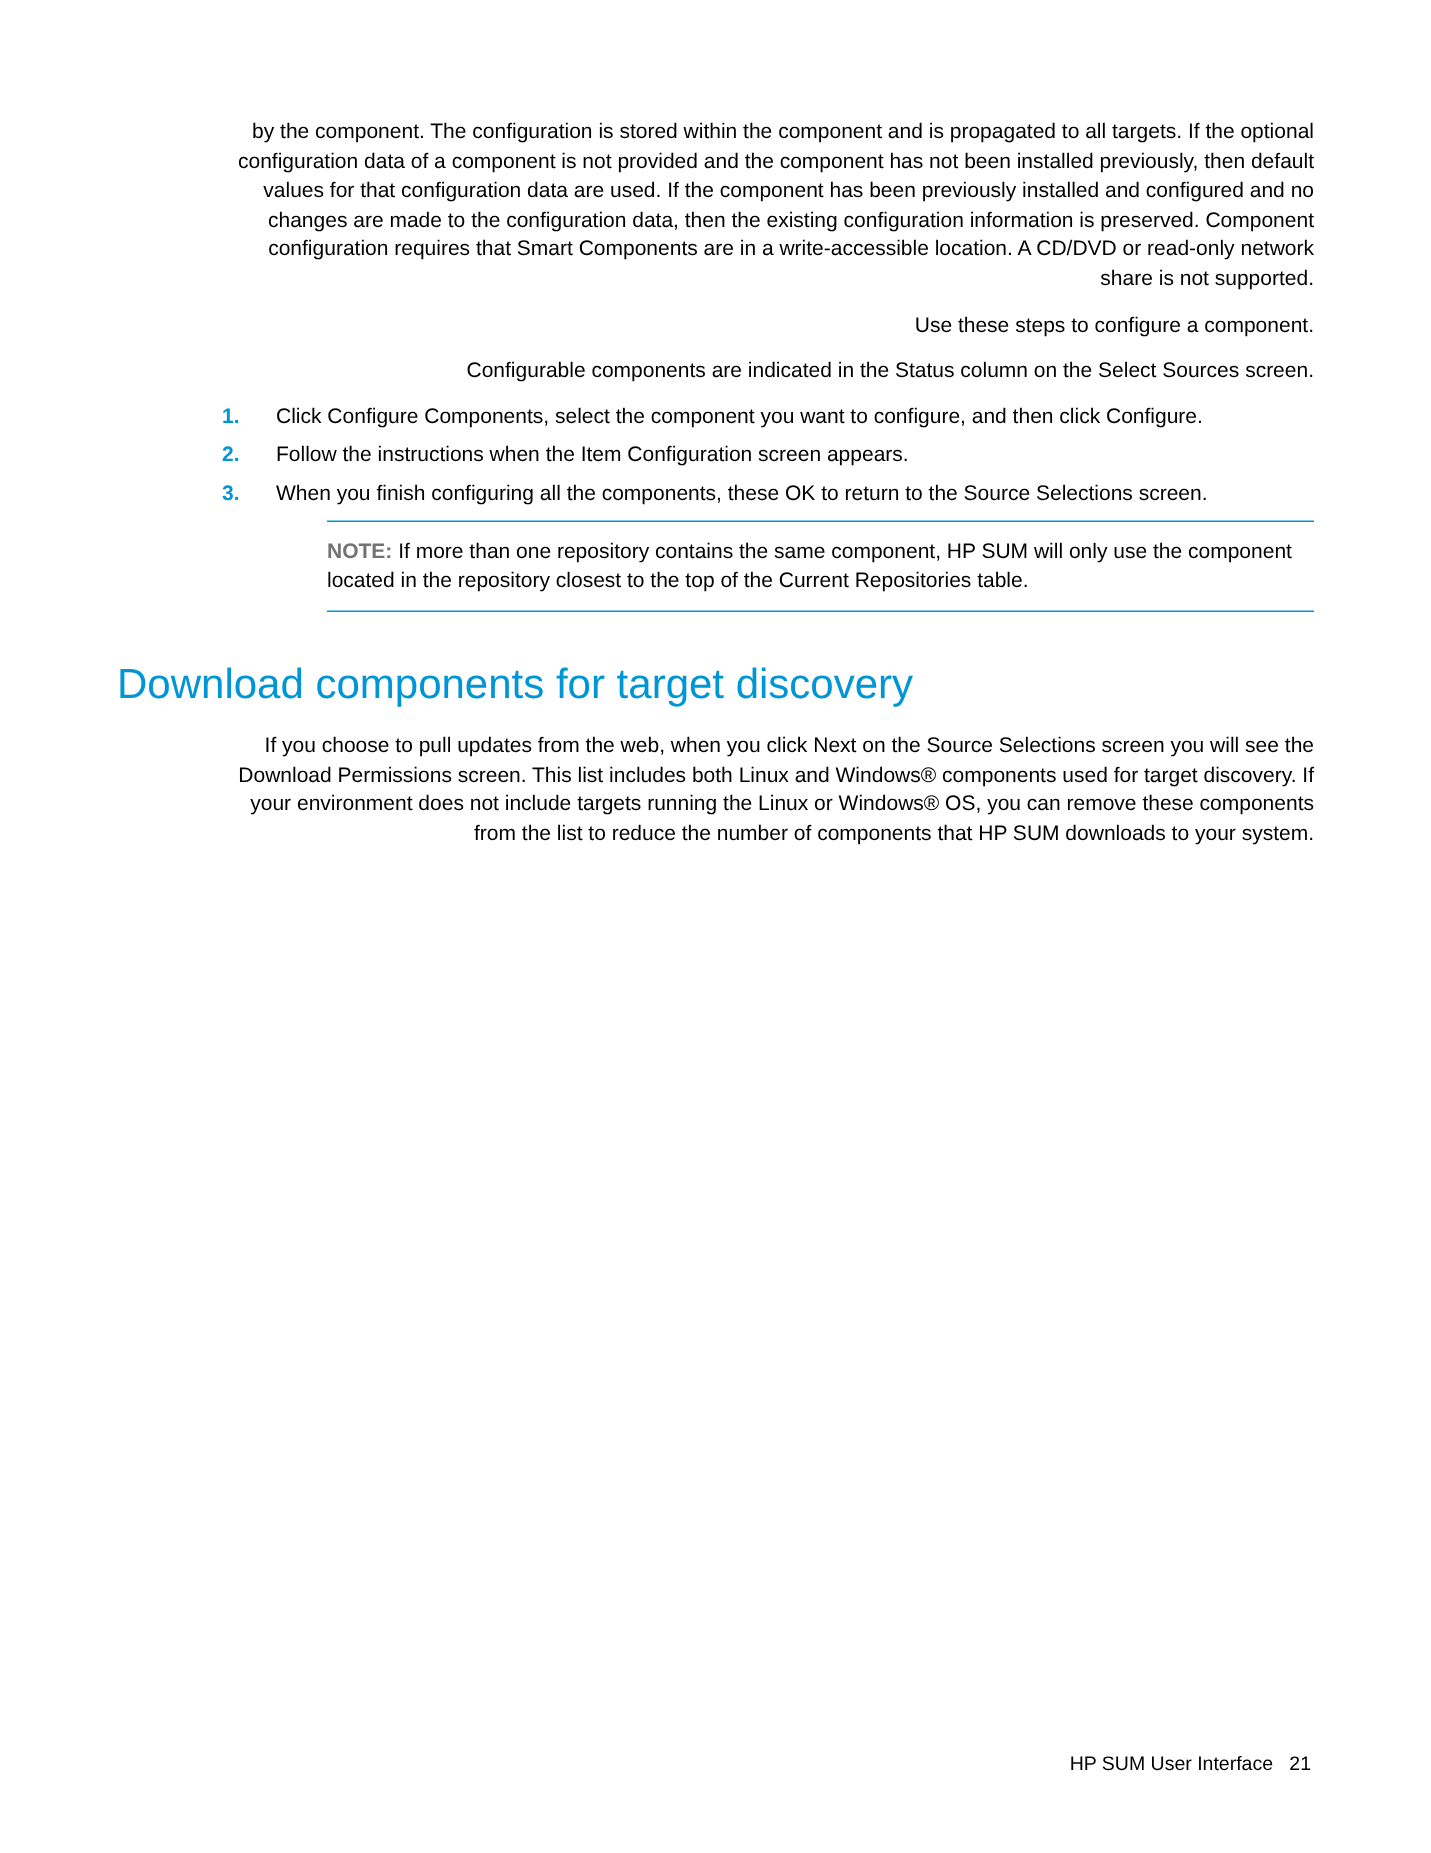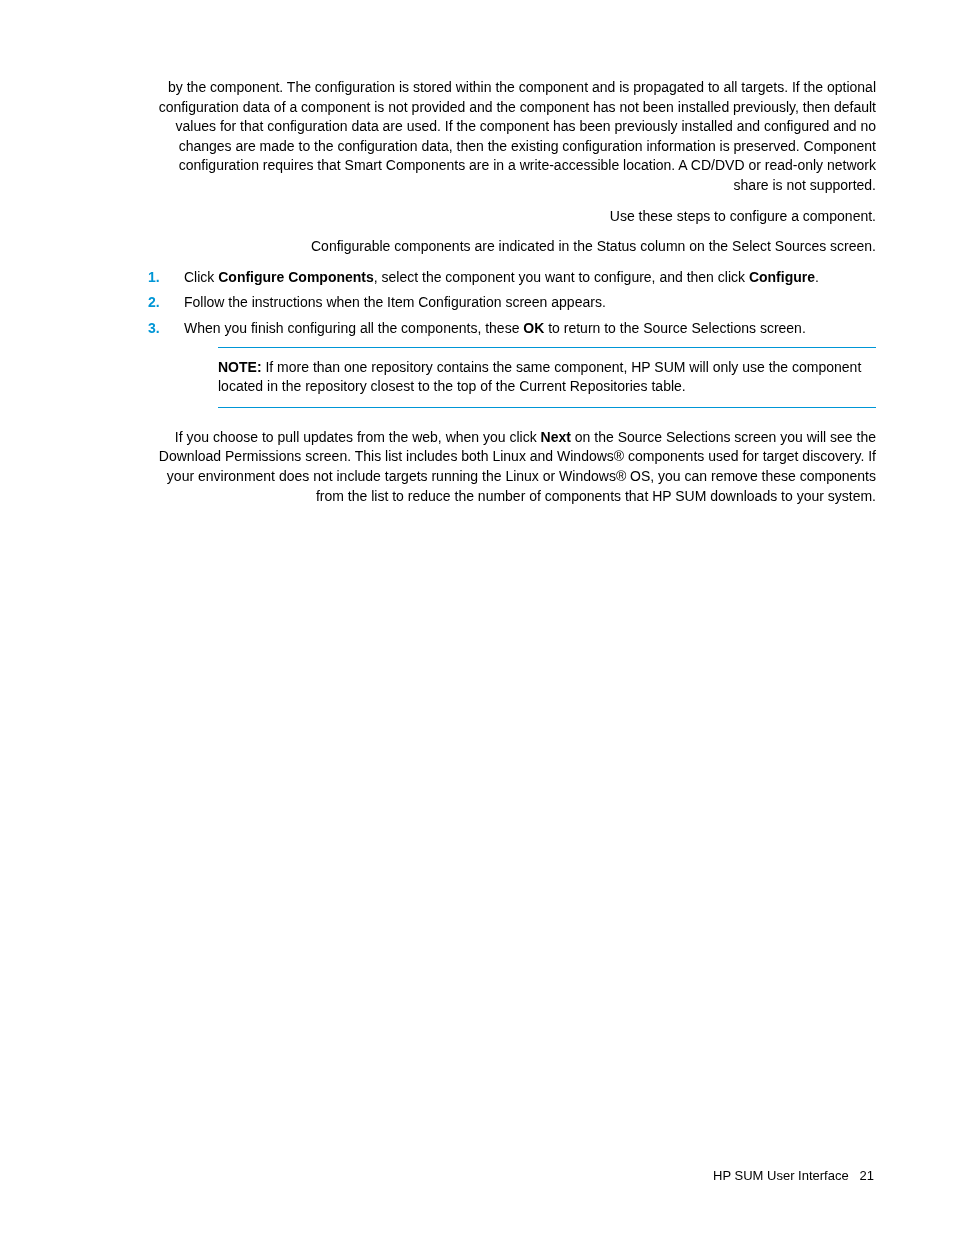--- a/index.html
+++ b/index.html
@@ -44,40 +44,40 @@
     }
     .note-box {
       border-top: 1px solid #0096d6;
       border-bottom: 1px solid #0096d6;
       padding: 10px 0;
       margin-left: 70px;
       margin-top: 6px;
       margin-bottom: 20px;
     }
     .note-label {
-      color: #000000;
+      color: #737373;
       font-weight: bold;
       margin-top: 16px;
     }
     .section-heading {
       font-size: 28px;
       color: #0096d6;
       font-weight: 300;
       margin-top: 28px;
       margin-bottom: 12px;
       margin-left: -70px;
     }
     .footer {
       position: absolute;
       bottom: 50px;
       right: 80px;
       font-size: 13px;
     }
     .bold {
-      font-weight: bold;
+      font-weight: normal;
     }
   </style>
 </head>
 <body>
 
 <div class="content">
 
   <p class="body-para">by the component. The configuration is stored within the component and is propagated to all targets. If the optional configuration data of a component is not provided and the component has not been installed previously, then default values for that configuration data are used. If the component has been previously installed and configured and no changes are made to the configuration data, then the existing configuration information is preserved. Component configuration requires that Smart Components are in a write-accessible location. A CD/DVD or read-only network share is not supported.</p>
 
   <p class="body-para">Use these steps to configure a component.</p>
@@ -97,20 +97,21 @@
       <span class="num">3.</span>
       <span>When you finish configuring all the components, these </span><span class="bold">OK</span><span> to return to the Source Selections screen.</span>
     </li>
   </ol>
 
   <div class="note-box">
     <span class="note-label">NOTE:</span>
     <span>If more than one repository contains the same component, HP SUM will only use the component located in the repository closest to the top of the Current Repositories table.</span>
   </div>
 
+  <h2 class="section-heading">Download components for target discovery</h2>
 
   <p class="body-para">
     <span>If you choose to pull updates from the web, when you click </span><span class="bold">Next</span><span> on the Source Selections screen you will see the Download Permissions screen. This list includes both Linux and Windows® components used for target discovery. If your environment does not include targets running the Linux or Windows® OS, you can remove these components from the list to reduce the number of components that HP SUM downloads to your system.</span>
   </p>
 
 </div>
 
 <div class="footer">
   <span>HP SUM User Interface</span>&nbsp;&nbsp;&nbsp;<span>21</span>
 </div>

